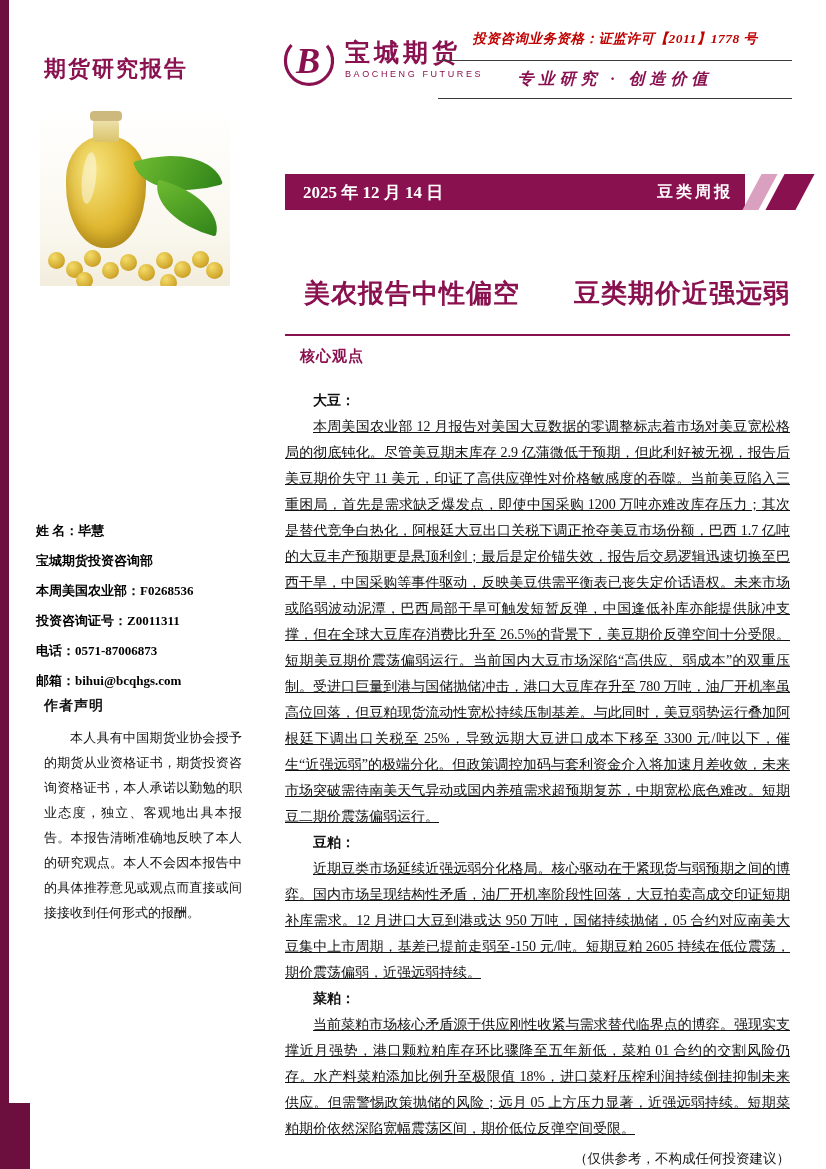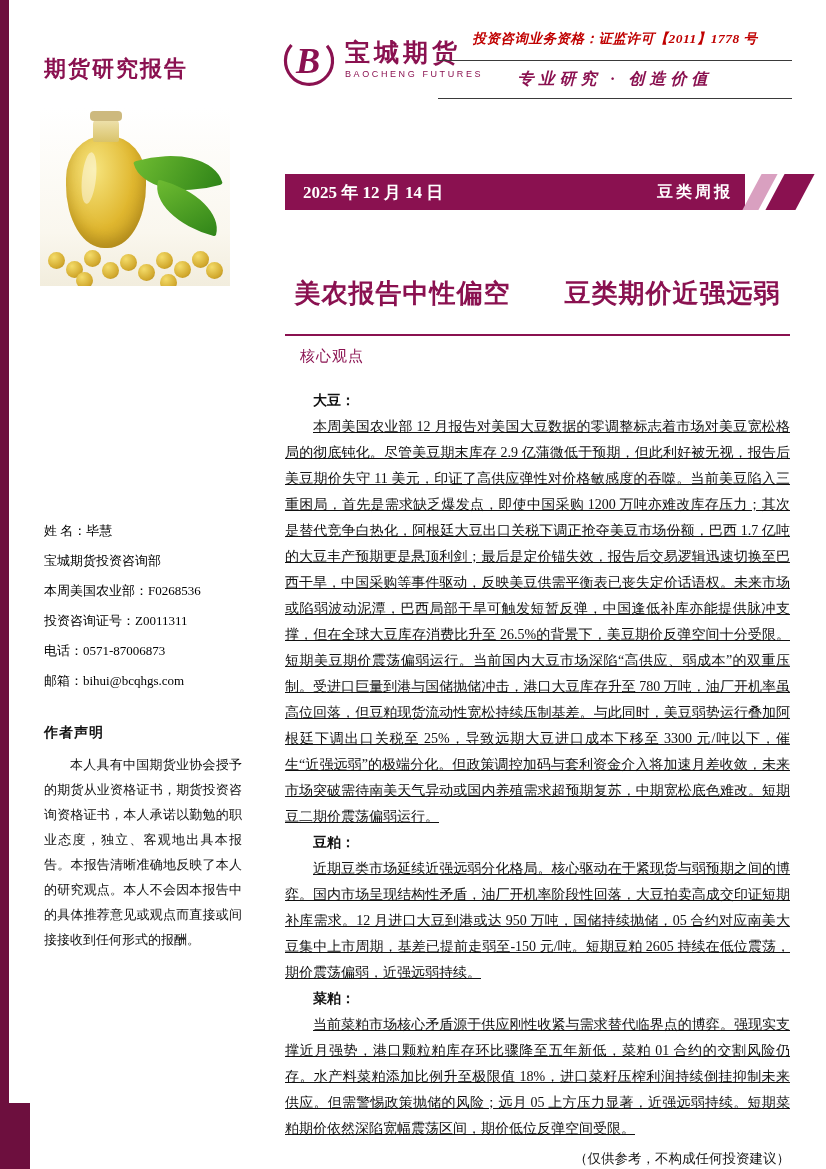--- a/index.html
+++ b/index.html
@@ -62,36 +62,36 @@
   
   .banner { position:absolute; left:285px; top:174px; width:520px; height:36px; display:flex; align-items:stretch; }
   .banner-main { flex:1; background:var(--brand); color:#ffffff; display:flex; justify-content:space-between;
                  align-items:center; padding:0 12px 0 18px; font-size:17px; font-weight:bold;gap:6px; }
   .banner-tag { letter-spacing:3px; font-size:16px; }
   .stripe { transform:skewX(-28deg); margin-left:7px; }
   .stripe-pink { width:16px; background:var(--pink); }
   .stripe-dark { width:30px; background:var(--brand); }
 
   
-  .report-title { position:absolute; left:285px; top:276px; width:505px; text-align:center;
+  .report-title { position:absolute; left:285px; top:276px; width:505px; text-align:right;
                   font-size:26px; font-weight:bold; color:var(--brand); letter-spacing:1px; }
   .title-rule { position:absolute; left:285px; top:334px; width:505px; border-top:2px solid var(--brand); }
-  .core-label { position:absolute; left:300px; top:347px; font-size:15px; font-weight:normal; color:var(--brand); letter-spacing:1px; }
+  .core-label { position:absolute; left:300px; top:347px; font-size:15px; font-weight:bold; color:var(--brand); letter-spacing:1px; }
 
   
   .content { position:absolute; left:285px; top:388px; width:505px; font-size:14px; line-height:26px;
              text-align:justify; color:var(--ink); }
   .section-heading { font-weight:bold; text-indent:2em; }
   .section-body { text-indent:2em;text-decoration:underline; }
   .footnote { text-align:right; font-size:13.5px; margin-top:4px; }
 
   
-  .author { position:absolute; left:44px; top:516px; width:200px; font-size:13px; font-weight:normal;
+  .author { position:absolute; left:36px; top:516px; width:200px; font-size:13px; font-weight:bold;
             line-height:30px; color:#000; }
-  .statement { position:absolute; left:44px; top:724px; width:198px; }
+  .statement { position:absolute; left:44px; top:697px; width:198px; }
   .statement-title { font-weight:bold; font-size:14px; margin-bottom:10px; letter-spacing:1px; }
   .statement-body { font-size:13px; line-height:25px; text-align:justify; text-indent:2em; }
 </style>
 </head>
 <body>
 
 <div class="page">
 
   <div class="left-strip"></div>
   <div class="corner-block"></div>

